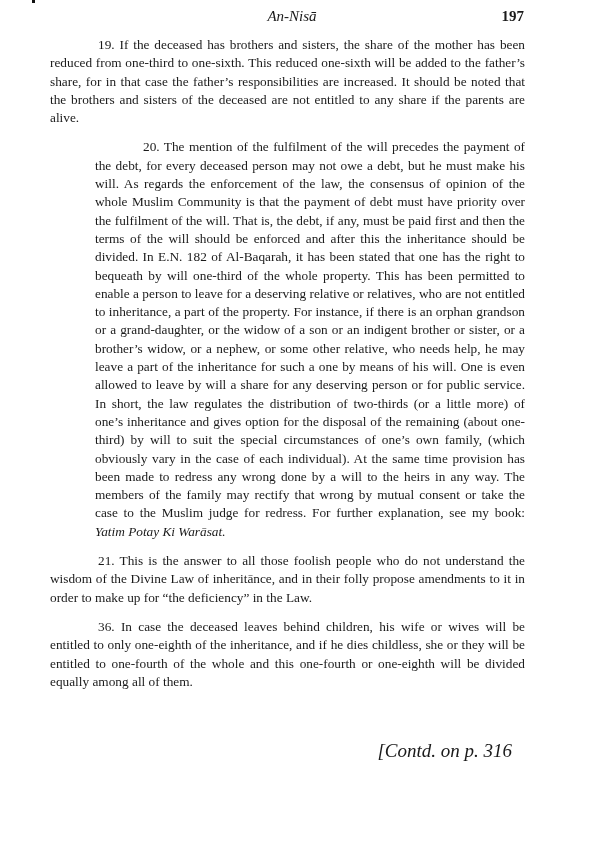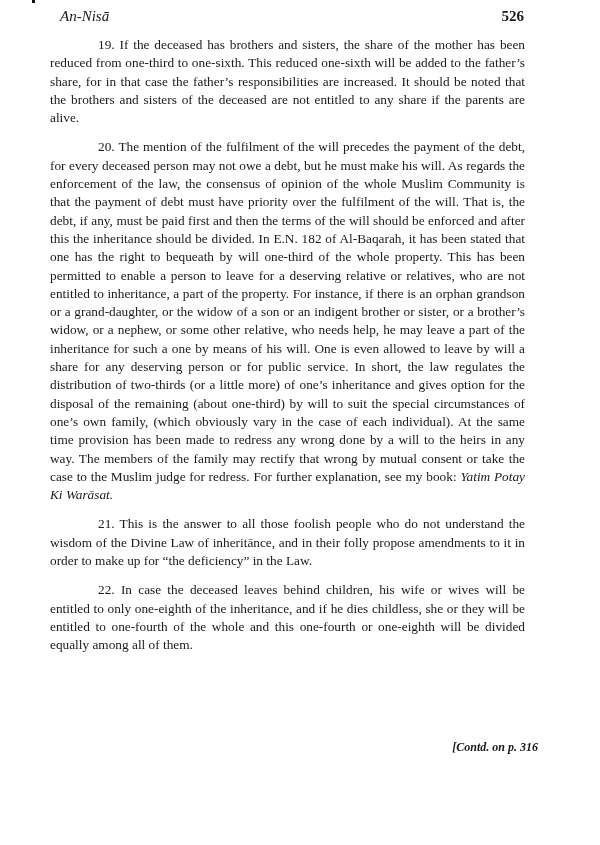--- a/index.html
+++ b/index.html
@@ -28,21 +28,21 @@
       top: 8px;
       left: 50px;
       width: 474px;
       height: 22px;
     }
     .running-title {
       position: absolute;
       left: 0;
       right: 0;
       top: 0;
-      text-align: left;
+      text-align: center;
       font-style: italic;
       font-size: 15px;
       padding-left: 10px;
     }
     .page-number {
       position: absolute;
       right: 0;
       top: 0;
       font-size: 15px;
       font-weight: bold;
@@ -53,55 +53,54 @@
       top: 36px;
       width: 475px;
       font-size: 13.3px;
       line-height: 18.3px;
     }
     .para {
       margin: 0 0 11px 0;
       text-indent: 48px;
       text-align: justify;
     }
-    .para.p20 { margin-top: 2px; }
+    .para.p20 { margin-top: 2px; margin-left: 45px; }
     .para.p21 { margin-top: 4px; }
     .para em { font-style: italic; }
     .contd {
       position: absolute;
-      right: 62px;
+      right: 88px;
       top: 740px;
       font-style: italic;
-      font-size: 12px;
-      font-weight: bold;
+      font-size: 19px;
     }
   </style>
 </head>
 <body>
 
 <div class="corner-mark"></div>
 
 <div class="running-head">
   <div class="running-title">An-Nisā</div>
-  <div class="page-number">526</div>
+  <div class="page-number">197</div>
 </div>
 
 <div class="body-text">
   <p class="para p19">
     <span>19.</span>
     <span>If the deceased has brothers and sisters, the share of the mother has been reduced from one-third to one-sixth. This reduced one-sixth will be added to the father’s share, for in that case the father’s responsibilities are increased. It should be noted that the brothers and sisters of the deceased are not entitled to any share if the parents are alive.</span>
   </p>
   <p class="para p20">
     <span>20.</span>
     <span>The mention of the fulfilment of the will precedes the payment of the debt, for every deceased person may not owe a debt, but he must make his will. As regards the enforcement of the law, the consensus of opinion of the whole Muslim Community is that the payment of debt must have priority over the fulfilment of the will. That is, the debt, if any, must be paid first and then the terms of the will should be enforced and after this the inheritance should be divided. In E.N. 182 of Al-Baqarah, it has been stated that one has the right to bequeath by will one-third of the whole property. This has been permitted to enable a person to leave for a deserving relative or relatives, who are not entitled to inheritance, a part of the property. For instance, if there is an orphan grandson or a grand-daughter, or the widow of a son or an indigent brother or sister, or a brother’s widow, or a nephew, or some other relative, who needs help, he may leave a part of the inheritance for such a one by means of his will. One is even allowed to leave by will a share for any deserving person or for public service. In short, the law regulates the distribution of two-thirds (or a little more) of one’s inheritance and gives option for the disposal of the remaining (about one-third) by will to suit the special circumstances of one’s own family, (which obviously vary in the case of each individual). At the same time provision has been made to redress any wrong done by a will to the heirs in any way. The members of the family may rectify that wrong by mutual consent or take the case to the Muslim judge for redress. For further explanation, see my book:</span>
     <em>Yatim Potay Ki Warāsat.</em>
   </p>
   <p class="para p21">
     <span>21.</span>
     <span>This is the answer to all those foolish people who do not understand the wisdom of the Divine Law of inheritānce, and in their folly propose amendments to it in order to make up for “the deficiency” in the Law.</span>
   </p>
   <p class="para p22">
-    <span>22.</span>
+    <span>36.</span>
     <span>In case the deceased leaves behind children, his wife or wives will be entitled to only one-eighth of the inheritance, and if he dies childless, she or they will be entitled to one-fourth of the whole and this one-fourth or one-eighth will be divided equally among all of them.</span>
   </p>
 </div>
 
 <div class="contd">[Contd. on p. 316</div>
 
 </body></html>

